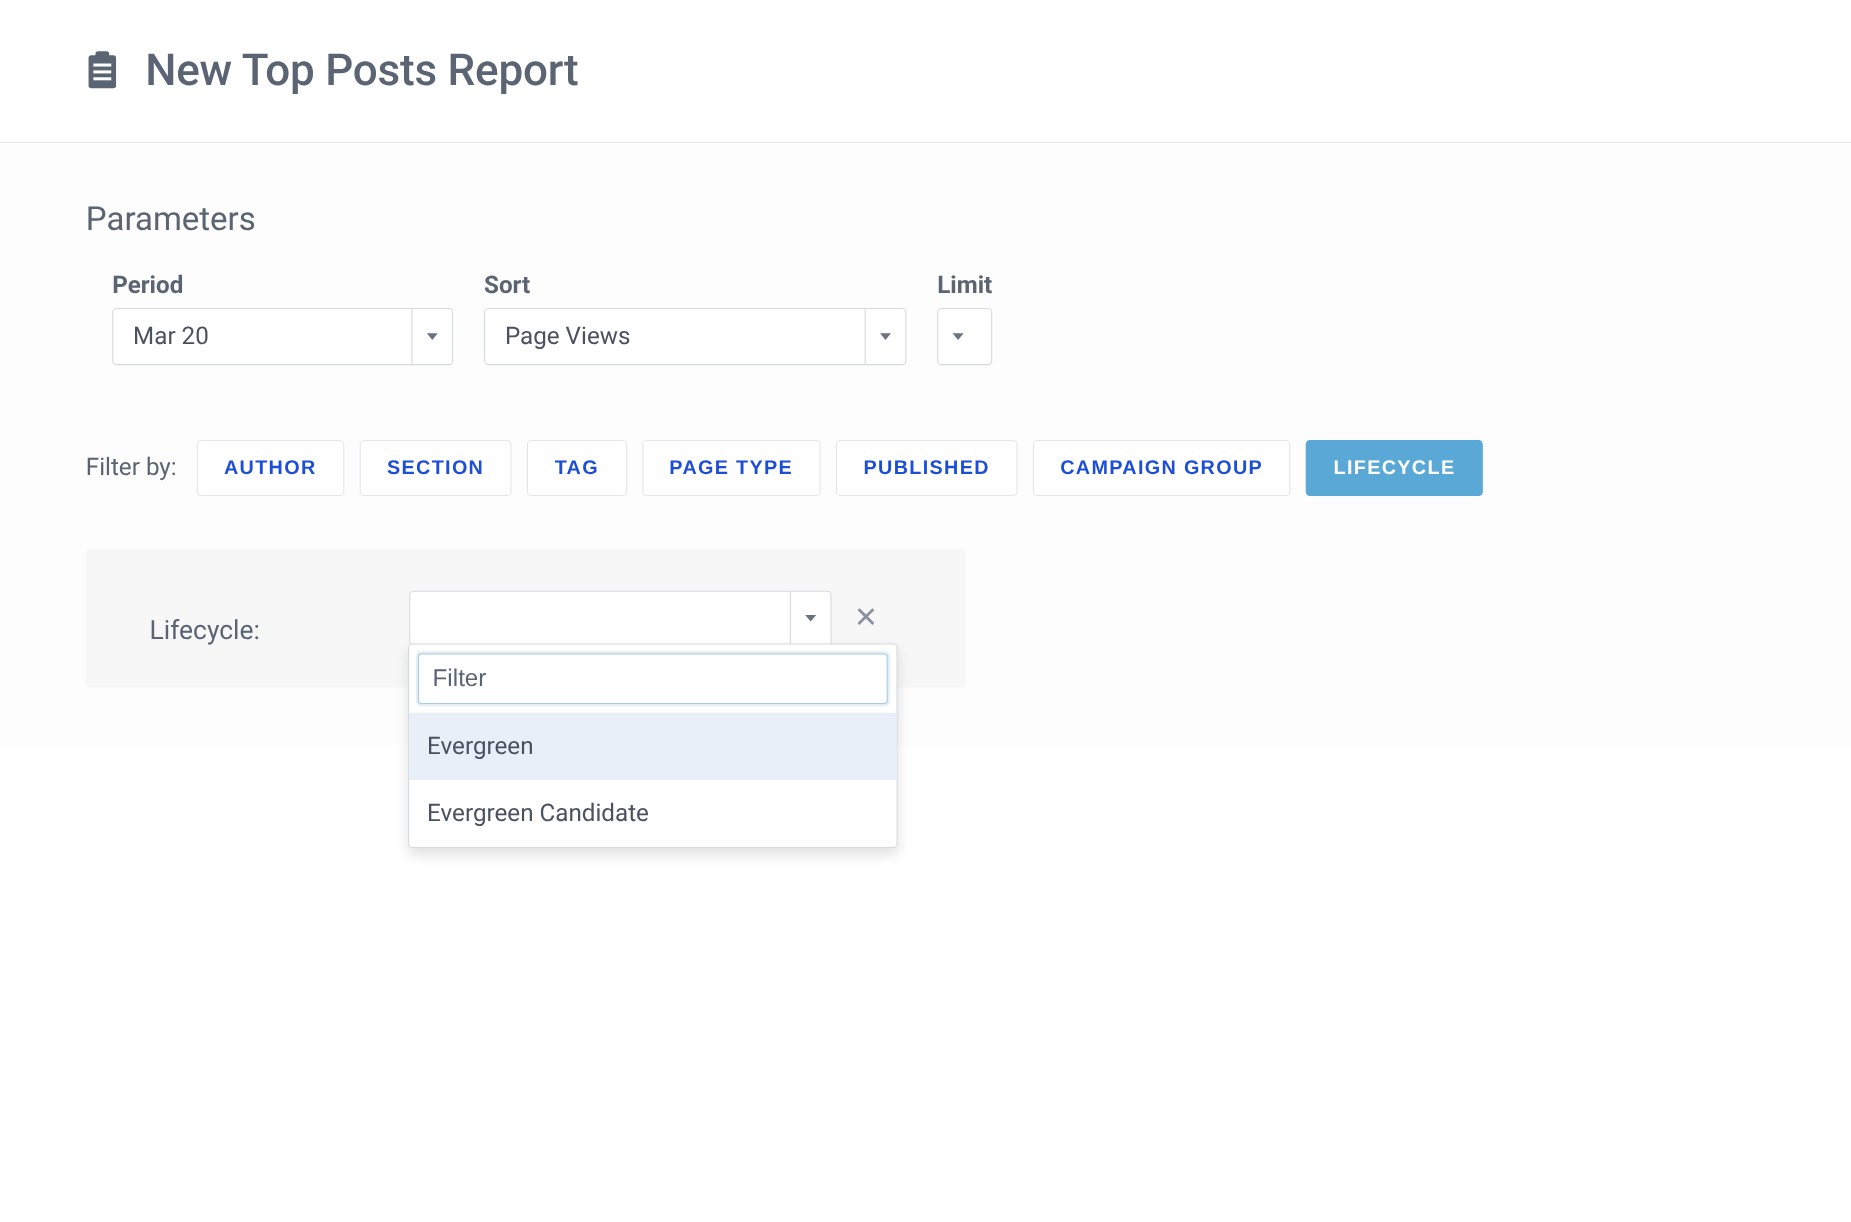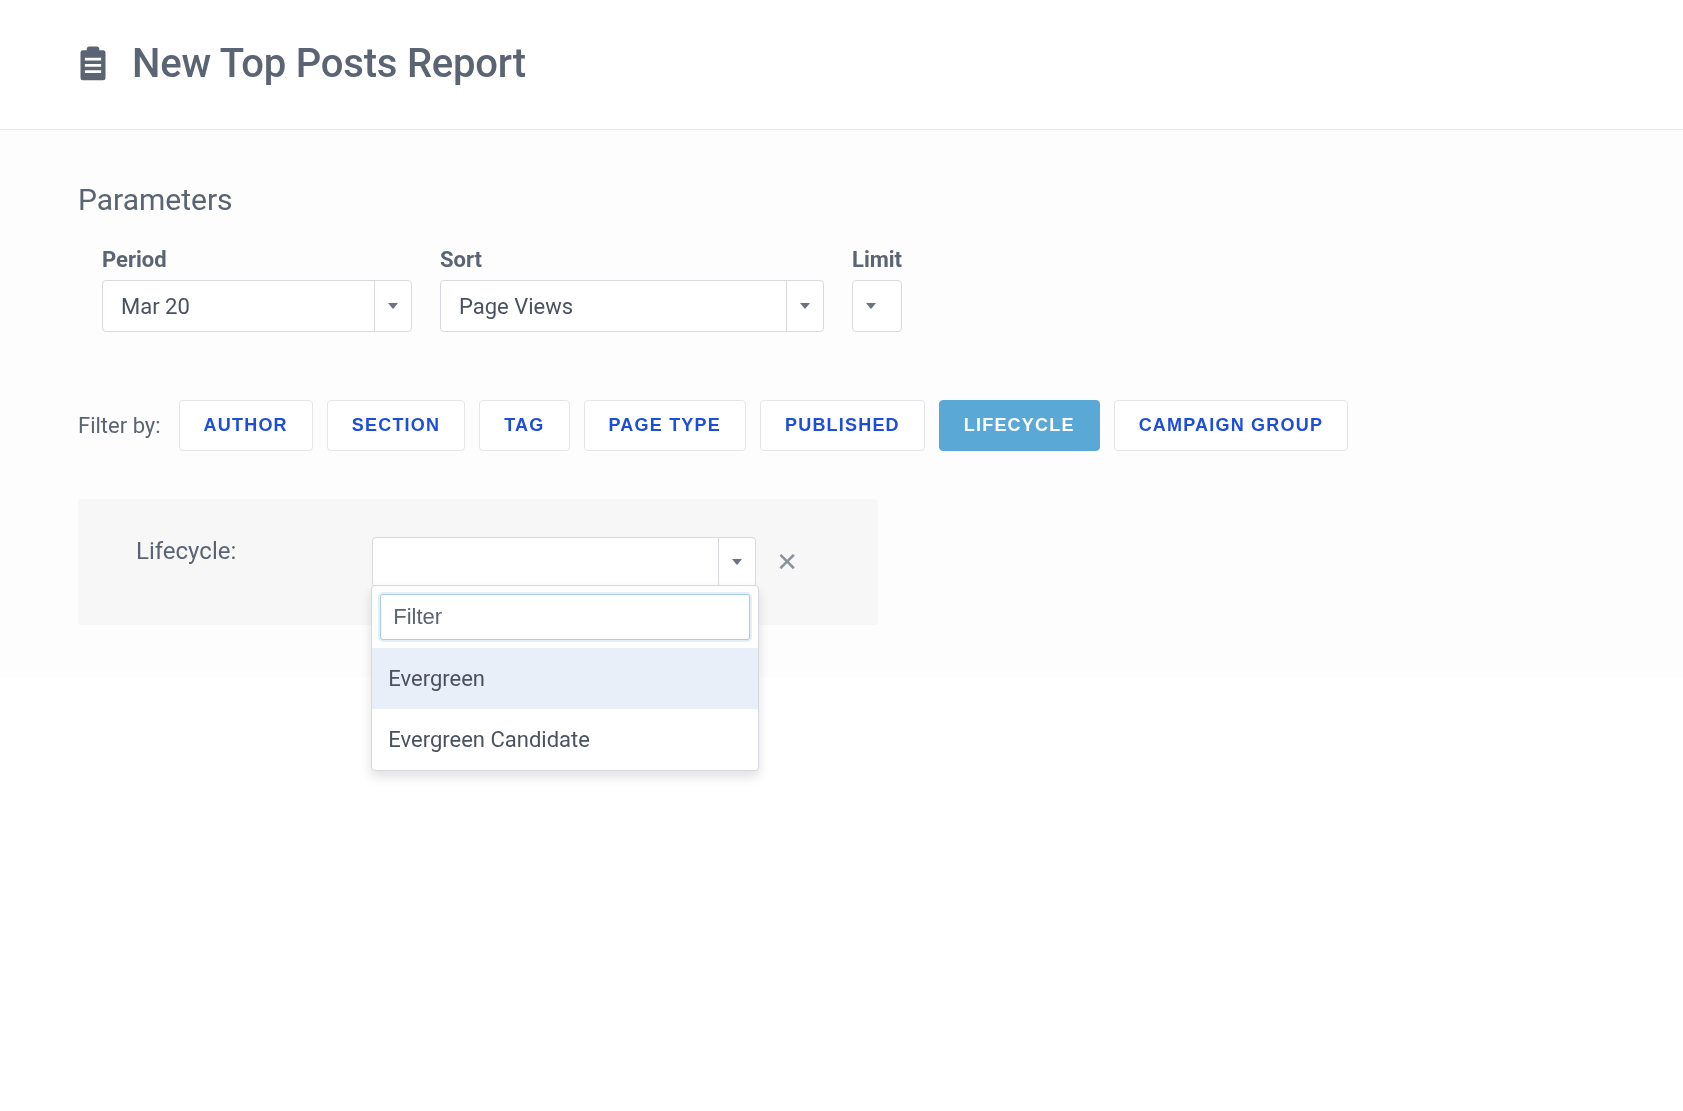--- a/index.html
+++ b/index.html
@@ -123,21 +123,21 @@
       border-color: #5aa8d6;
       color: #ffffff;
     }
 
     .filter-panel {
       background: #f7f7f8;
       border-radius: 4px;
       padding: 38px 58px;
       width: 800px;
       display: flex;
-      align-items: flex-start;
+      align-items: flex-end;
       gap: 136px;
       position: relative;
     }
     .filter-panel-label {
       font-size: 24px;
       color: #5a6472;
     }
     .panel-right {
       display: flex;
       align-items: center;
@@ -156,21 +156,21 @@
       font-size: 26px;
       color: #8b929e;
       cursor: pointer;
       font-weight: 300;
       line-height: 1;
     }
     .dropdown-pop {
       position: absolute;
       top: 48px;
       left: -1px;
-      width: 388px;
+      width: 445px;
       background: #ffffff;
       border: 1px solid #d6d9de;
       border-radius: 4px;
       box-shadow: 0 6px 12px rgba(0,0,0,0.12);
       z-index: 10;
     }
     .dropdown-input-wrap {
       padding: 8px;
     }
     .dropdown-input {
@@ -250,22 +250,22 @@
 
     <div class="filters-section">
 
       <div class="filterby-row">
         <span class="filterby-label">Filter by:</span>
         <button class="filter-tab">AUTHOR</button>
         <button class="filter-tab">SECTION</button>
         <button class="filter-tab">TAG</button>
         <button class="filter-tab">PAGE TYPE</button>
         <button class="filter-tab">PUBLISHED</button>
+        <button class="filter-tab">CAMPAIGN GROUP</button>
         <button class="filter-tab active">LIFECYCLE</button>
-        <button class="filter-tab">CAMPAIGN GROUP</button>
       </div>
 
       <div class="filter-panel">
         <span class="filter-panel-label">Lifecycle:</span>
         <div class="panel-right">
           <div class="lifecycle-sel">
             <div class="select-wrap">
               <div class="select-main"></div>
               <div class="select-caret">
                   <div class="caret-down"></div>

